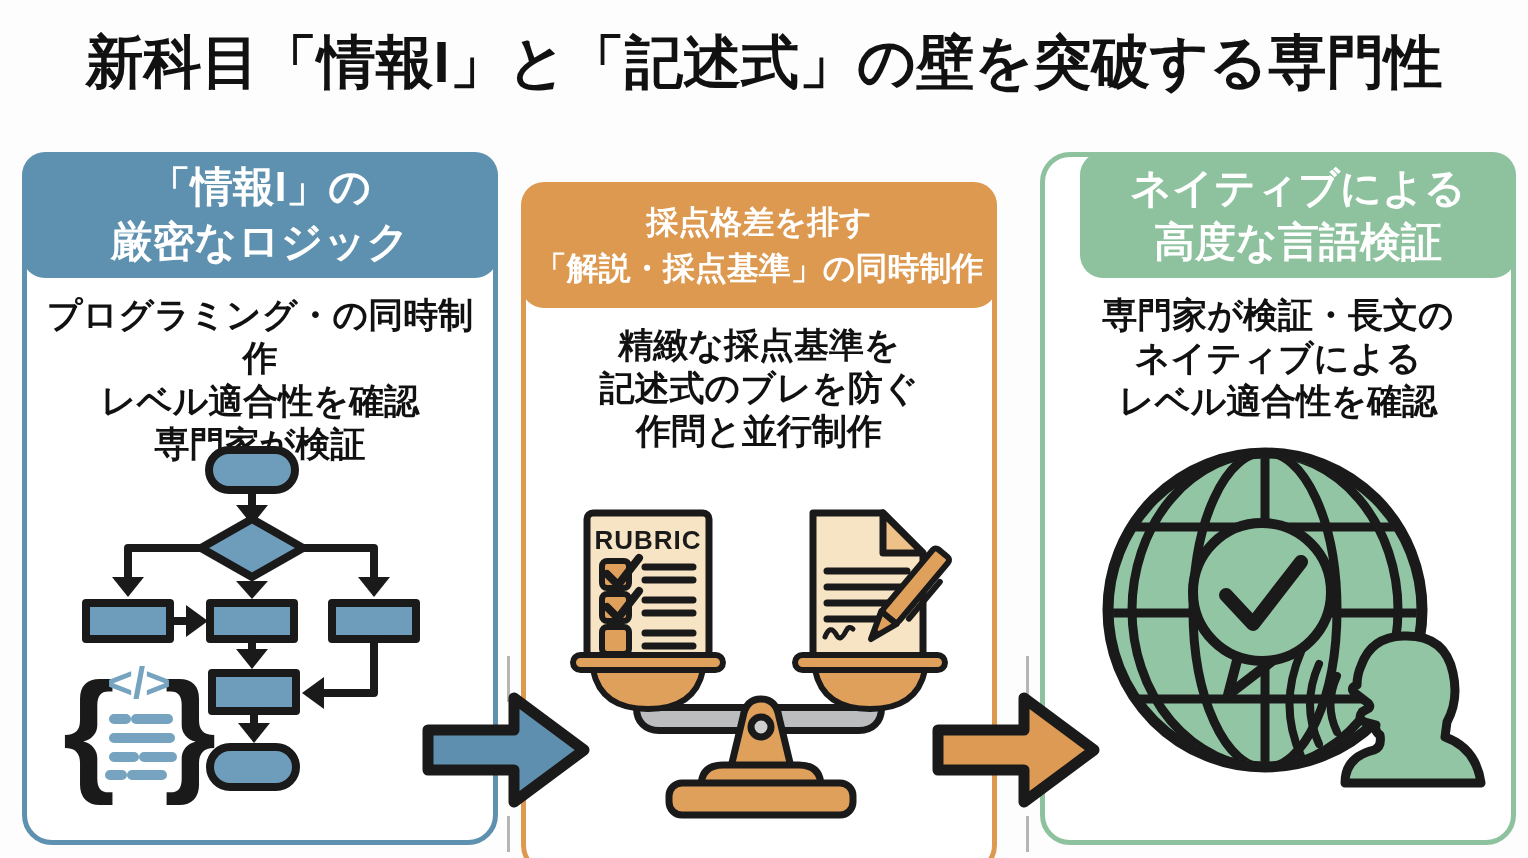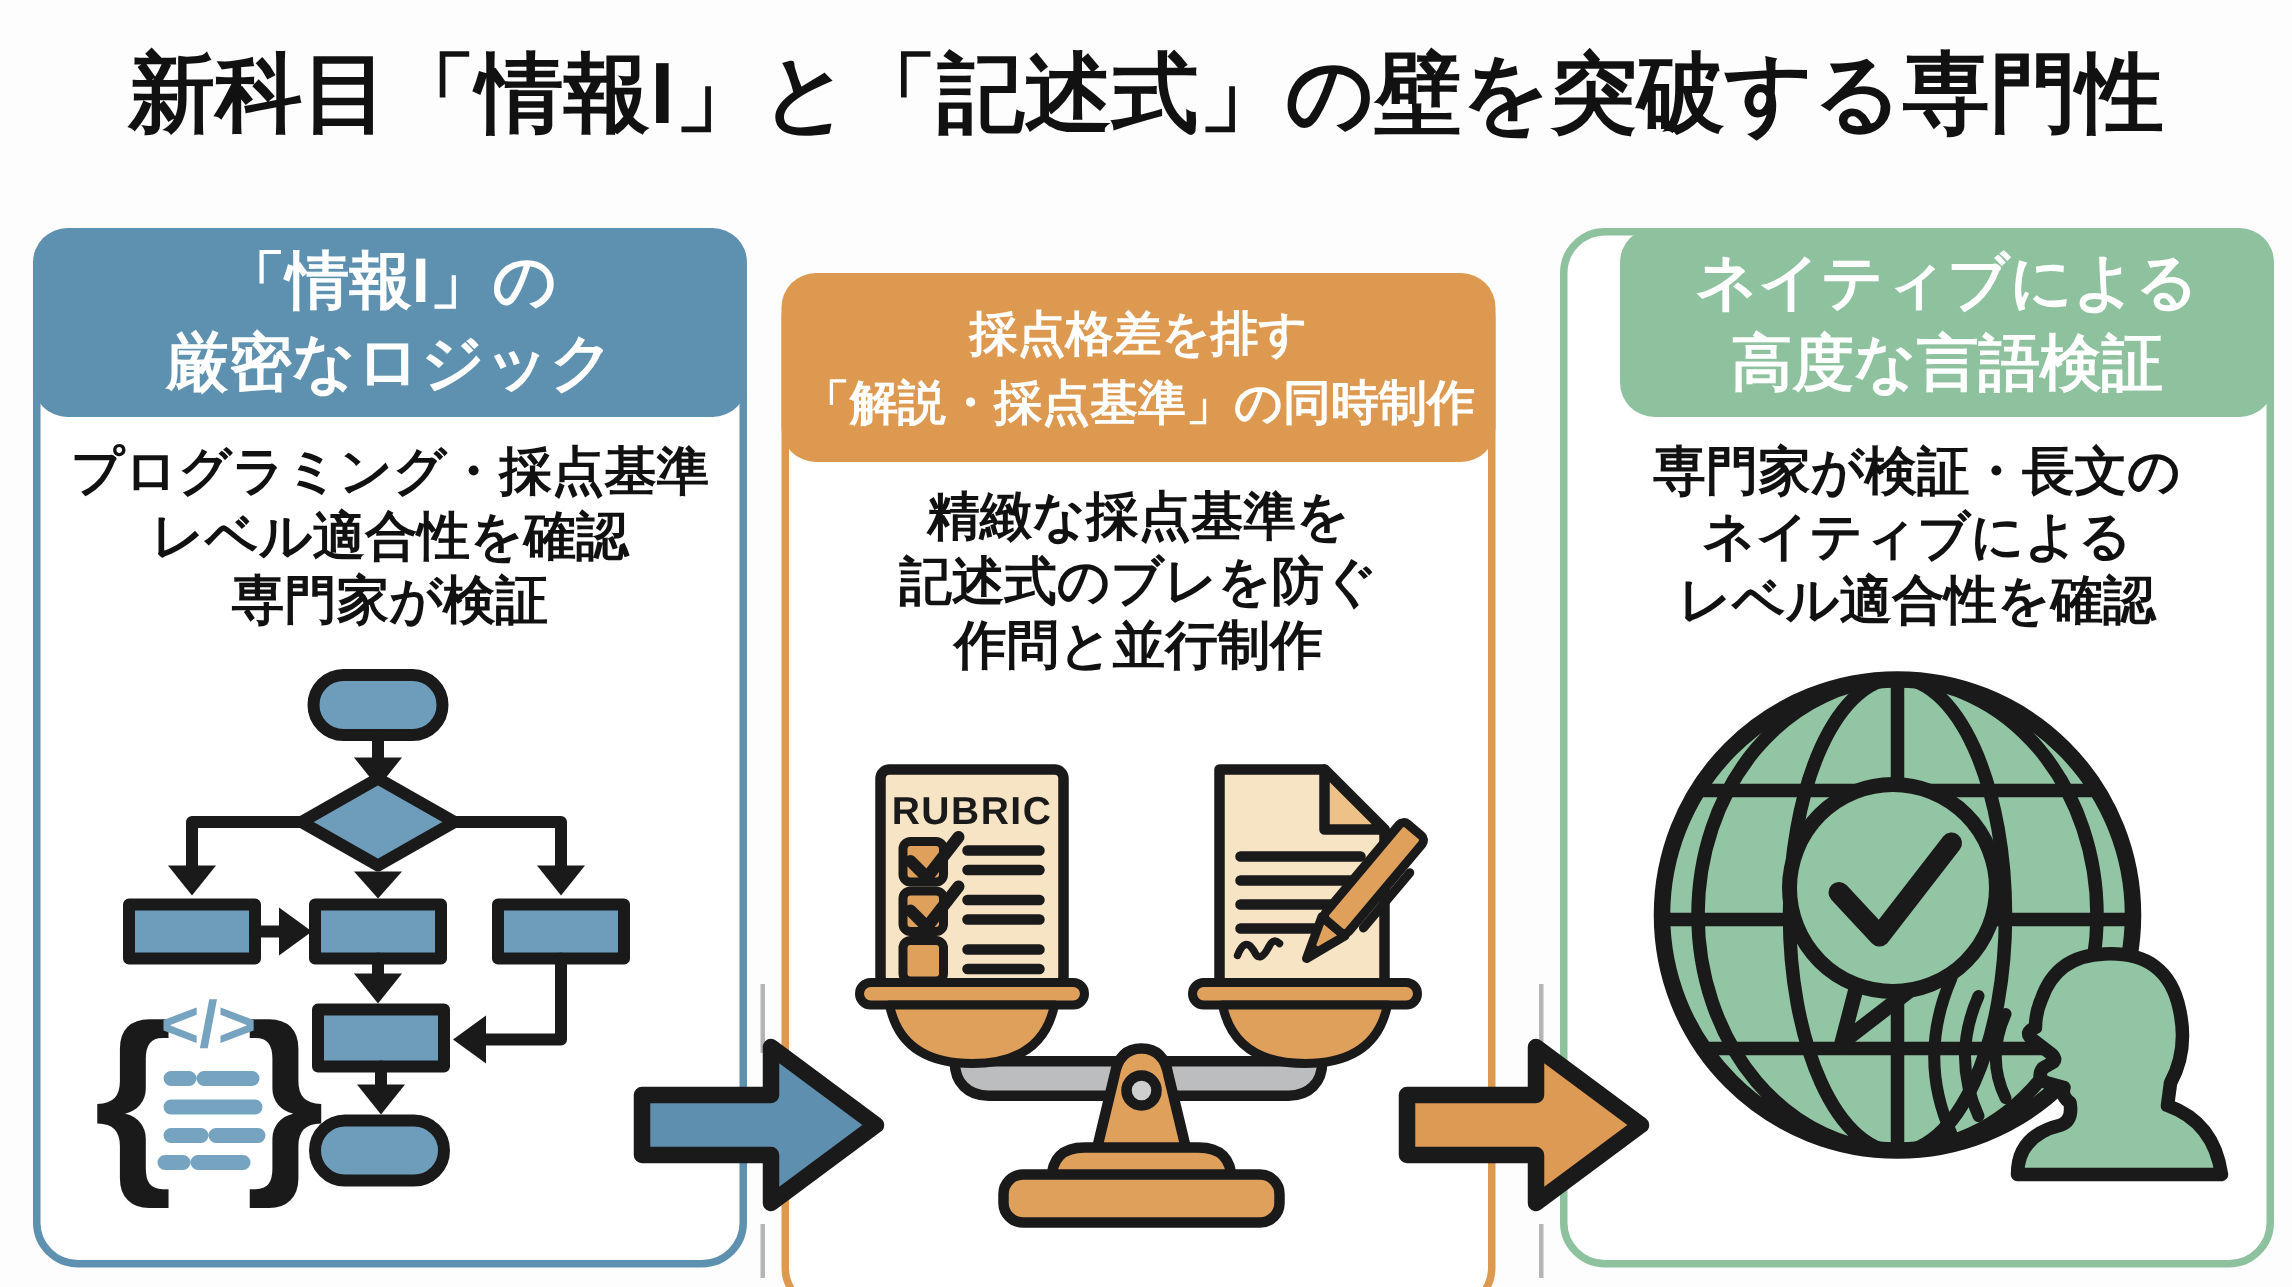--- a/index.html
+++ b/index.html
@@ -57,21 +57,21 @@
 <div class="page">
 
   <h1 class="title">新科目「情報I」と「記述式」の壁を突破する専門性</h1>
 
   <section class="card card-0" style="--accent: #5e91af;">
     <div class="card-header">
       <div>「情報I」の</div>
       <div>厳密なロジック</div>
     </div>
     <div class="card-body">
-      <div>プログラミング・採点基準</div>
+      <div>プログラミング・の同時制作</div>
       <div>レベル適合性を確認</div>
       <div>専門家が検証</div>
     </div>
     <svg class="illus" viewBox="0 0 476 400">
       <g stroke-linecap="round" stroke-linejoin="round">
         <rect class="fb ol" x="187" y="15" width="86" height="40" rx="20" stroke-width="8"></rect>
         <line class="ol nf" x1="230" y1="55" x2="230" y2="72" stroke-width="8"></line>
         <polygon fill="var(--outline)" points="214,70 246,70 230,90"></polygon>
         <polygon class="fb ol" points="230,84 281,113 230,142 179,113" stroke-width="8"></polygon>
         <path class="ol nf" d="M179,113 H106 V144" stroke-width="8"></path>

